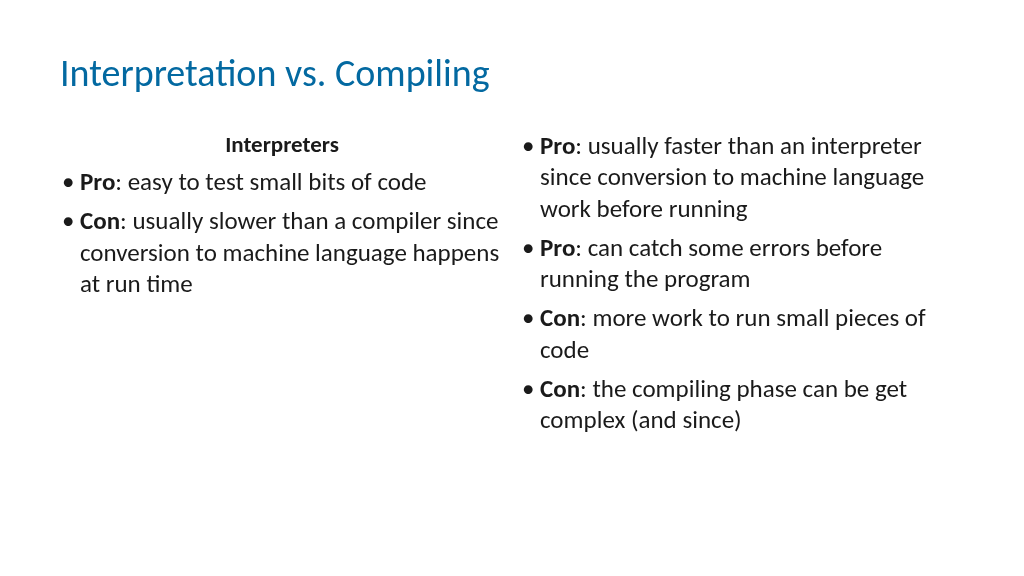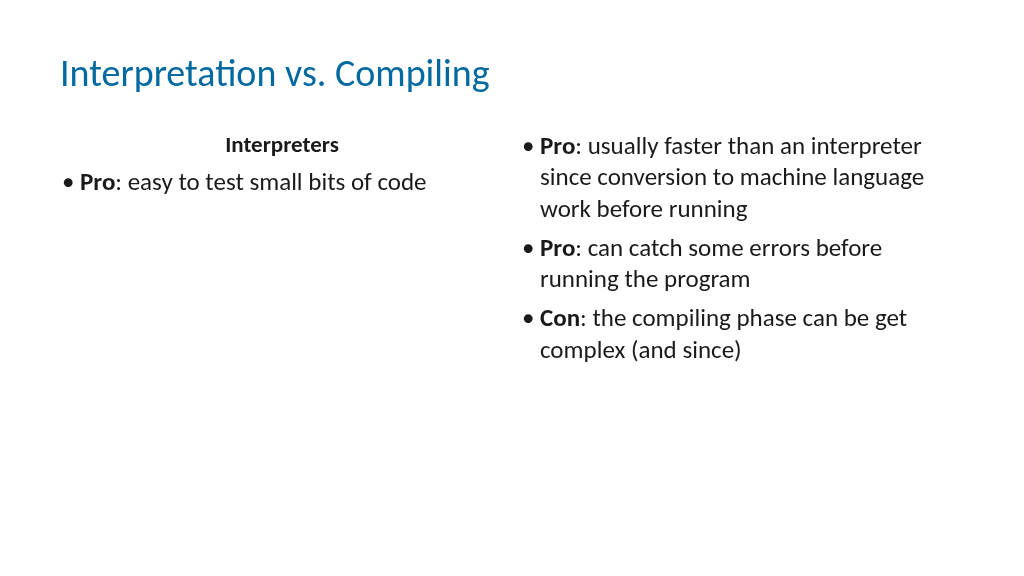--- a/index.html
+++ b/index.html
@@ -53,22 +53,24 @@
 </head>
 <body>
 
 <h1 class="title">Interpretation vs. Compiling</h1>
 
 <div class="columns">
   <div class="column">
     <div class="column-heading">Interpreters</div>
     <ul>
       <li><span class="tag">Pro</span><span>: easy to test small bits of code</span></li>
+      <li><span class="tag">Con</span><span>: usually slower than a compiler since conversion to machine language happens at run time</span></li>
     </ul>
   </div>
   <div class="column">
     <ul>
       <li><span class="tag">Pro</span><span>: usually faster than an interpreter since conversion to machine language work before running</span></li>
       <li><span class="tag">Pro</span><span>: can catch some errors before running the program</span></li>
+      <li><span class="tag">Con</span><span>: more work to run small pieces of code</span></li>
       <li><span class="tag">Con</span><span>: the compiling phase can be get complex (and since)</span></li>
     </ul>
   </div>
 </div>
 
 </body></html>

